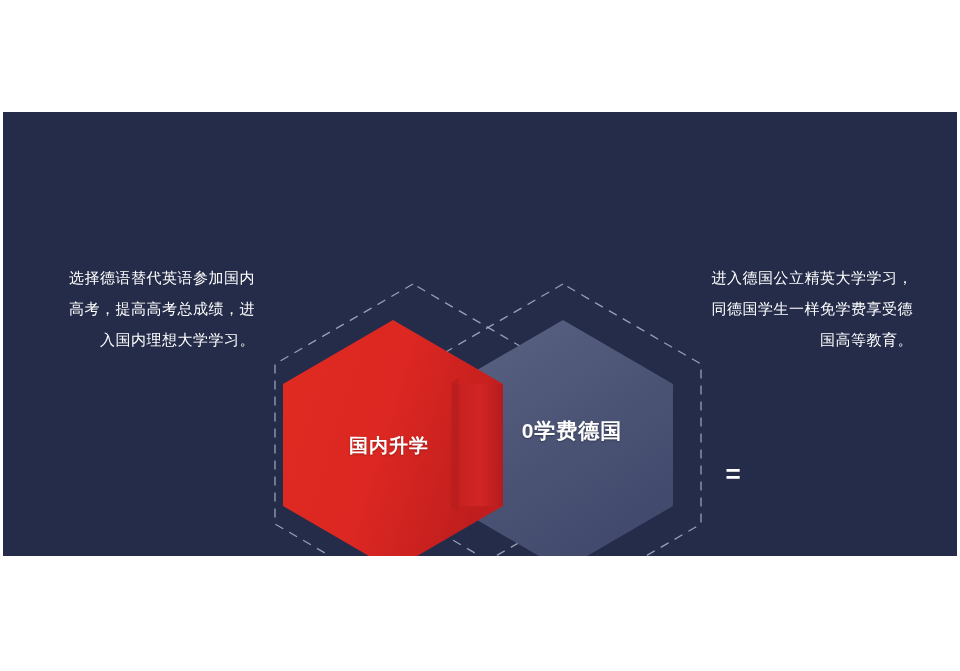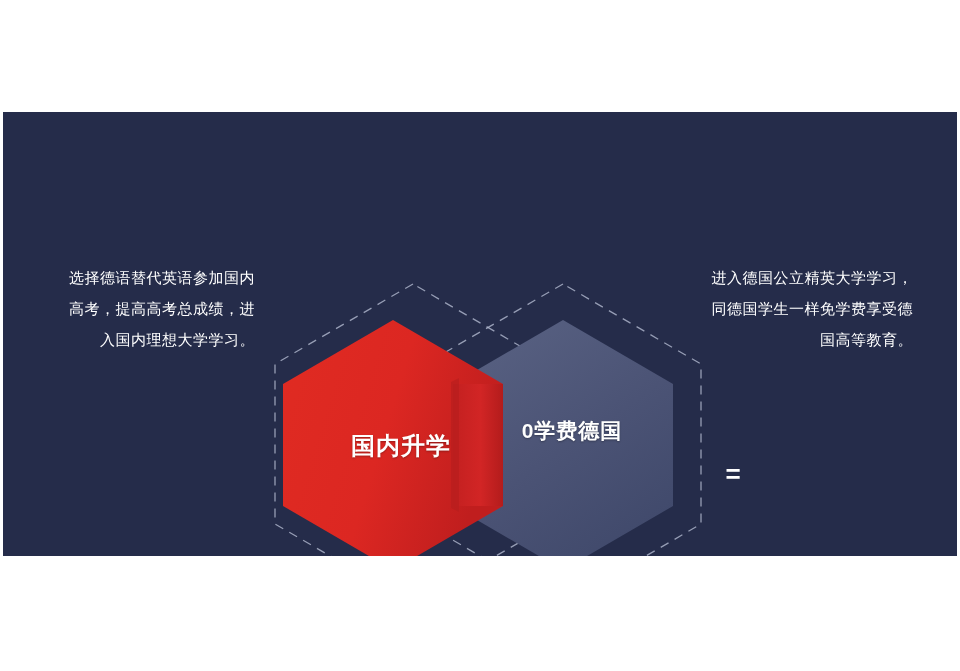--- a/index.html
+++ b/index.html
@@ -72,24 +72,24 @@
   
   .hex-label {
     position: absolute;
     color: #ffffff;
     font-weight: bold;
     text-align: center;
     letter-spacing: 1px;
     text-shadow: 0 1px 2px rgba(0,0,0,0.30);
   }
   #label-red {
-    left: 318px;
+    left: 306px;
     top: 322px;
     width: 160px;
-    font-size: 24px;
+    font-size: 19px;
     line-height: 24px;
   }
   #label-blue {
     left: 488px;
     top: 304px;
     width: 162px;
     font-size: 21px;
     line-height: 30px;
   }
   #equals-sign {

